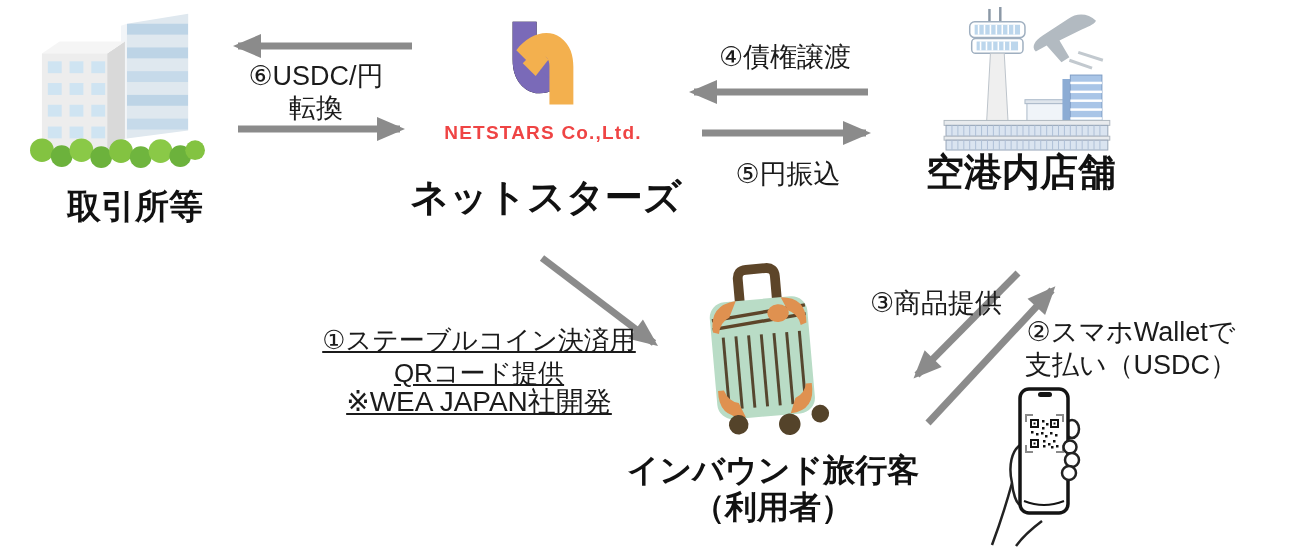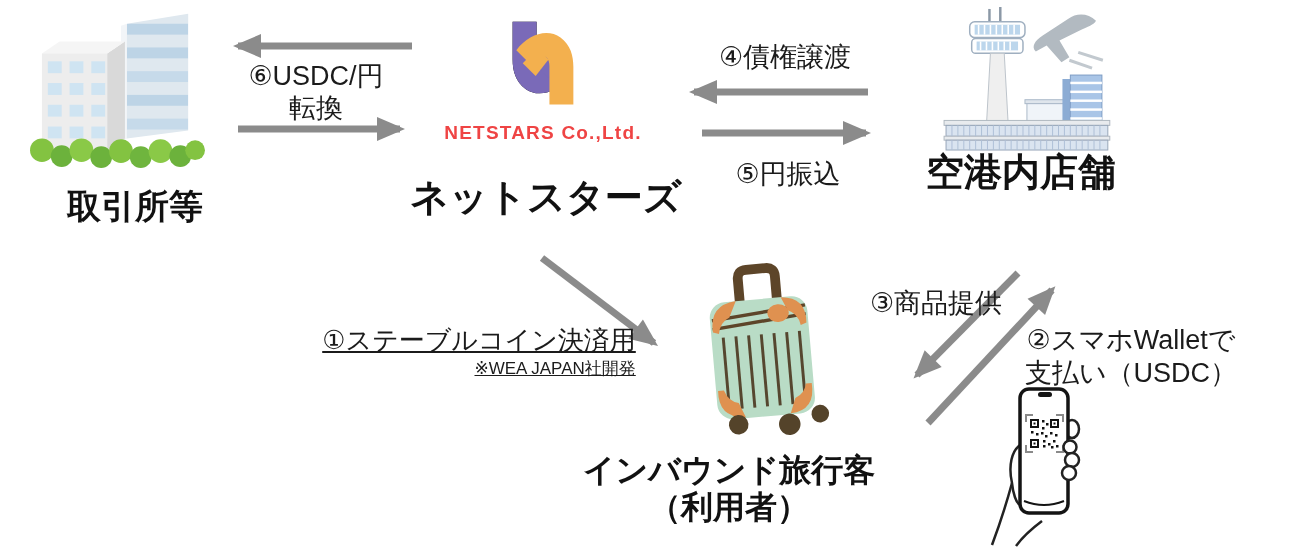--- a/index.html
+++ b/index.html
@@ -5,21 +5,21 @@
   html,body{margin:0;padding:0;background:#fff;}
   #canvas{
     position:relative;width:1293px;height:547px;background:#ffffff;overflow:hidden;
     font-family:"Liberation Sans","DejaVu Sans",sans-serif;color:#1b1b1b;
   }
   .abs{position:absolute;}
   .lbl{position:absolute;transform:translateX(-50%);text-align:center;white-space:nowrap;
        font-size:27px;line-height:32px;color:#1b1b1b;}
   .node-lbl{position:absolute;transform:translateX(-50%);text-align:center;white-space:nowrap;
        font-weight:700;color:#111;}
-  .note{font-size:17px;line-height:24px;text-align:right;}
+  .note{font-size:28px;line-height:24px;}
   .company{position:absolute;transform:translateX(-50%);font-size:19px;font-weight:600;
        letter-spacing:1.2px;color:#ef4444;white-space:nowrap;}
   svg{display:block;}
   #arrow-layer{position:absolute;left:0;top:0;pointer-events:none;}
   #arrow-layer line{stroke:#8b8b8b;stroke-width:7;}
 </style>
 </head>
 <body>
 
 <div id="canvas">
@@ -208,21 +208,21 @@
           <path d="M120,138 Q122,166 96,167 L102,152 Q112,148 114,138 Z"></path>
         </g>
         <g fill="#54432a">
           <circle cx="42" cy="174" r="10"></circle>
           <circle cx="94" cy="178" r="11"></circle>
           <circle cx="126" cy="170" r="9"></circle>
         </g>
       </g>
     </svg>
   </div>
-  <div class="node-lbl" style="left:729px;top:452px;font-size:32px;line-height:37px;">
+  <div class="node-lbl" style="left:773px;top:452px;font-size:32px;line-height:37px;">
     <div>インバウンド旅行客</div>
     <div>（利用者）</div>
   </div>
 
   <div class="abs" style="left:986px;top:383px;width:100px;height:164px;">
     <svg width="100" height="164" viewBox="0 0 100 164">
       <g stroke="#222222" stroke-width="2.5" fill="none">
         <path d="M6,162 C12,146 20,122 26,100"></path>
         <path d="M30,163 C38,152 48,144 56,138"></path>
       </g>
@@ -288,25 +288,26 @@
   <div class="lbl" style="left:785px;top:41px;">
     <span>④債権譲渡</span>
   </div>
 
   <div class="lbl" style="left:788px;top:158px;">
     <span>⑤円振込</span>
   </div>
 
   <div class="lbl" style="left:479px;top:324px;font-size:26px;line-height:33px;text-decoration:underline;">
     <div>①ステーブルコイン決済用</div>
+    <div>QRコード提供</div>
     <div class="note">※WEA JAPAN社開発</div>
   </div>
 
   <div class="lbl" style="left:897px;top:287px;margin-left:39px;">
     <span>③商品提供</span>
   </div>
 
-  <div class="lbl" style="left:1131px;top:324px;line-height:33px;">
+  <div class="lbl" style="left:1131px;top:316px;line-height:33px;">
     <div>②スマホWalletで</div>
     <div>支払い（USDC）</div>
   </div>
 
 </div>
 
 </body></html>

